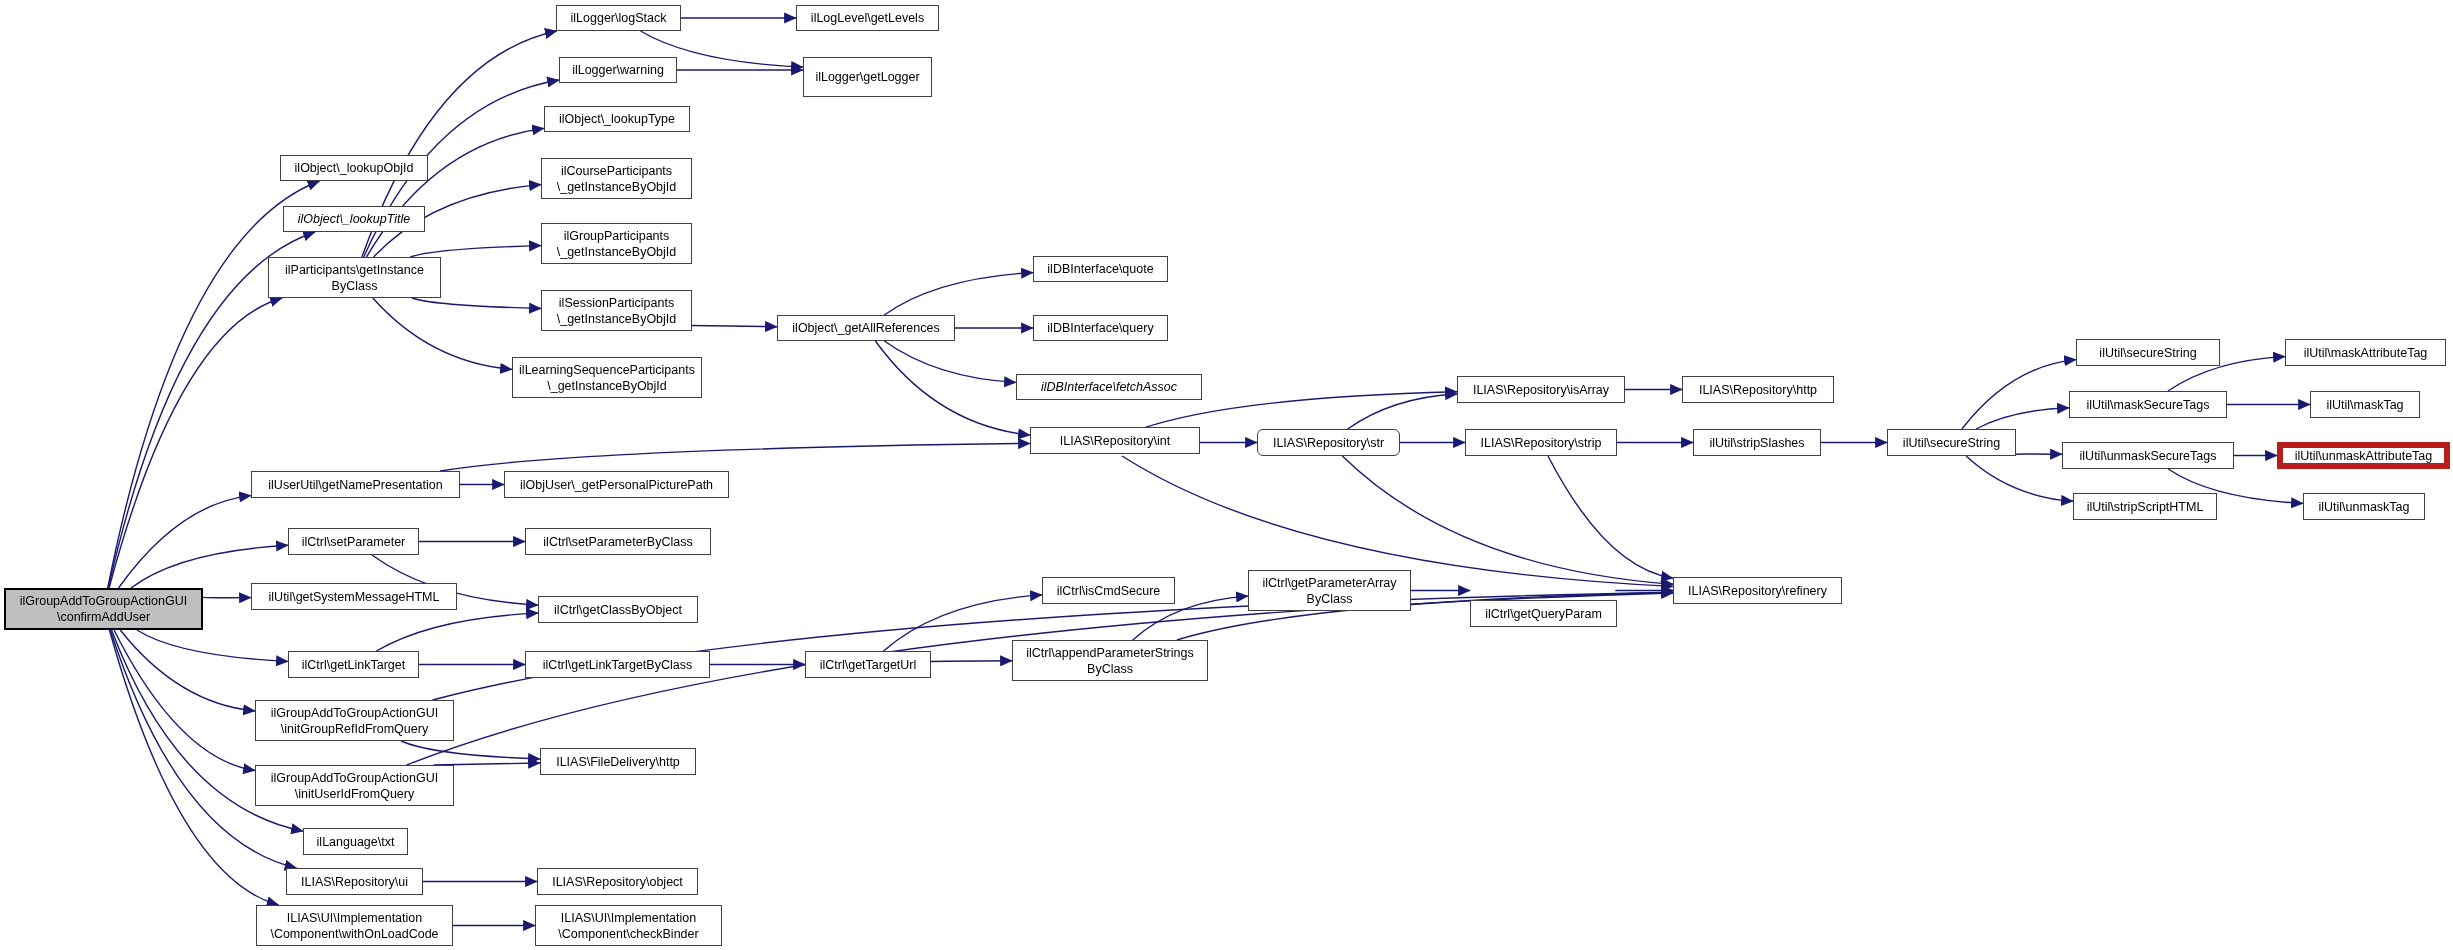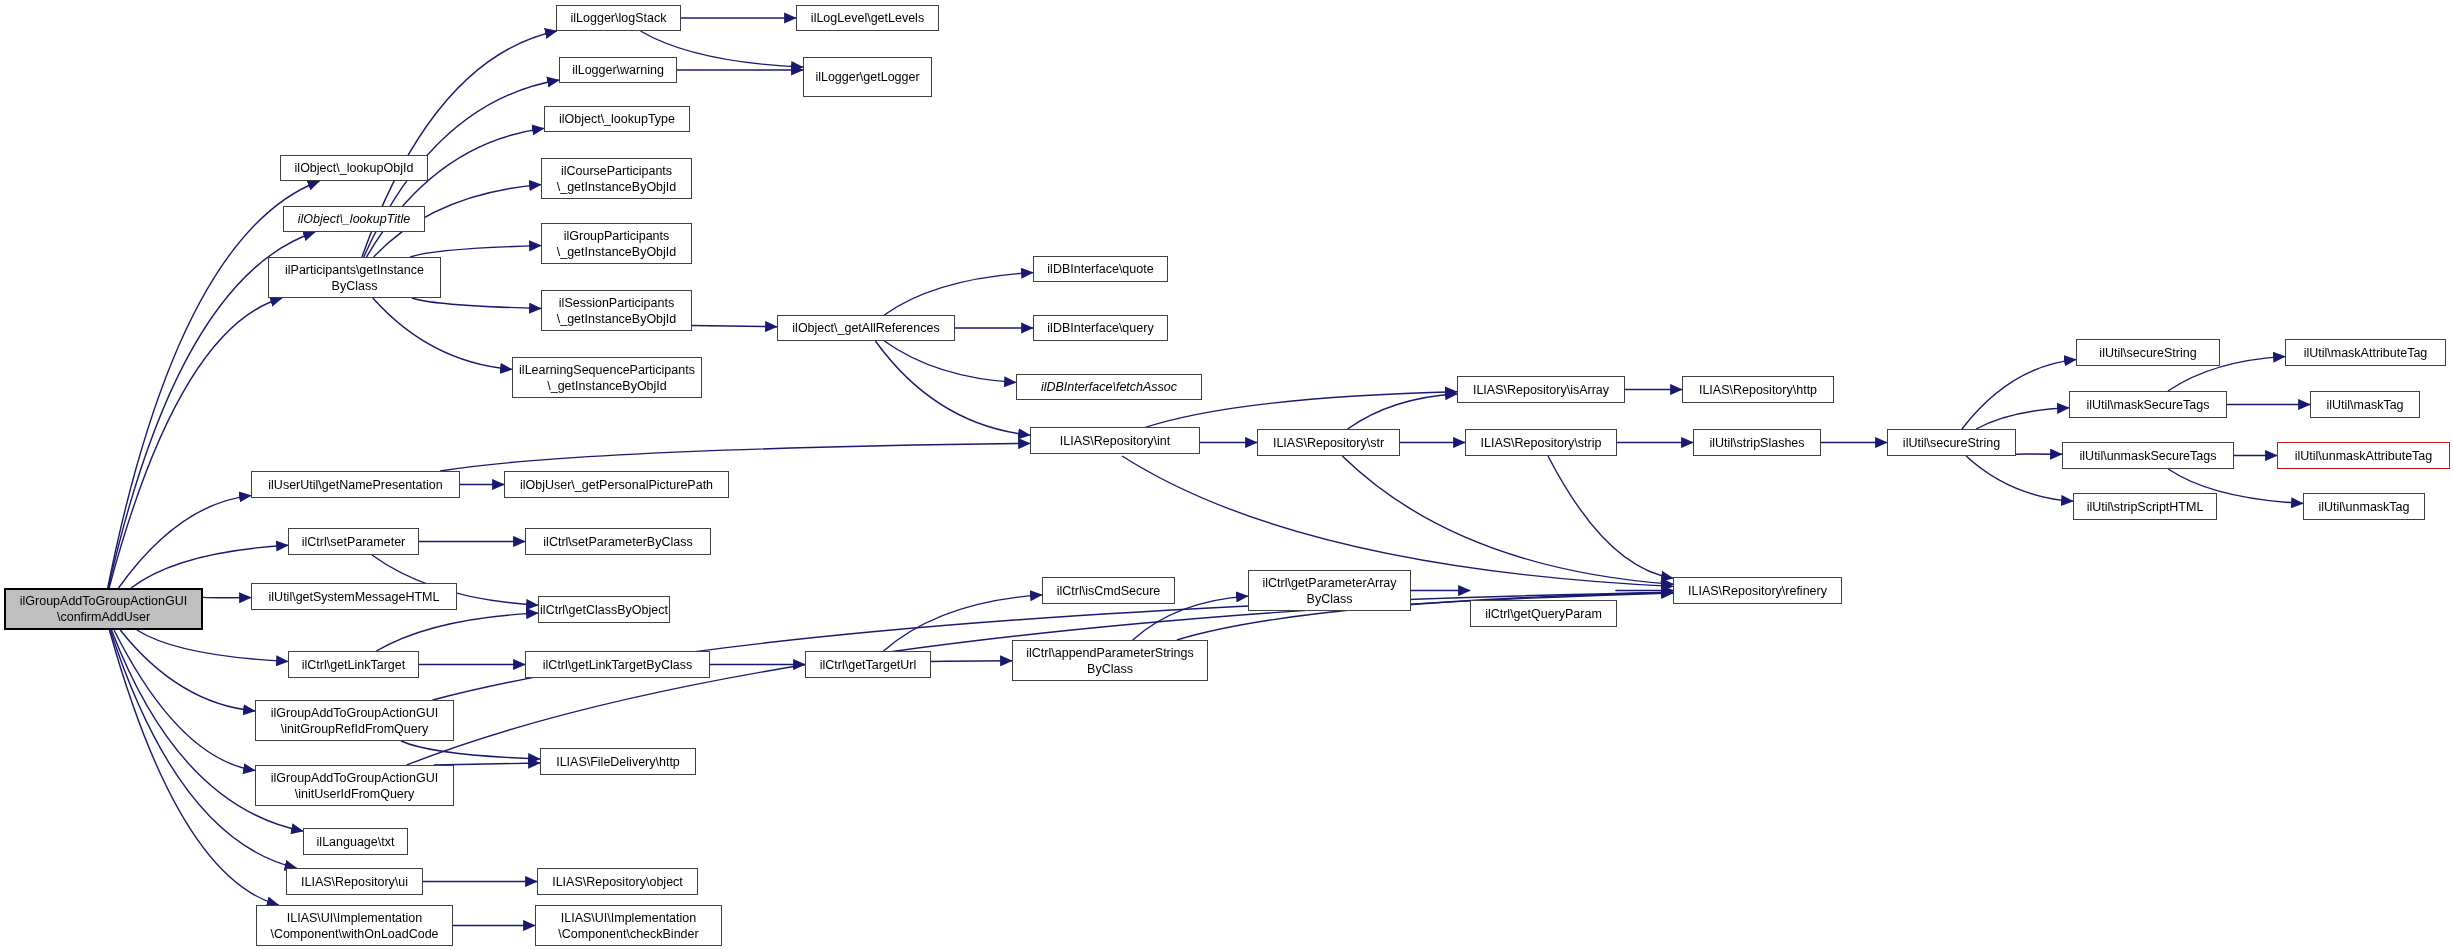--- a/index.html
+++ b/index.html
@@ -6,21 +6,21 @@
   html,body{margin:0;padding:0;background:#ffffff;}
   #canvas{position:relative;width:2453px;height:950px;background:#ffffff;
     font-family:"Liberation Sans","DejaVu Sans",sans-serif;overflow:hidden;}
   #edge-layer{position:absolute;left:0;top:0;z-index:1;}
   .edge{fill:none;stroke:#191970;stroke-width:1.4px;}
   .node{position:absolute;z-index:2;display:flex;flex-direction:column;align-items:center;
     justify-content:center;background:#ffffff;border:1px solid #404040;box-sizing:border-box;
     font-size:12.5px;line-height:16px;color:#000000;cursor:pointer;text-align:center;}
   .node .nl{white-space:nowrap;display:block;}
   .node.current{background:#bfbfbf;border:2px solid #000000;cursor:default;}
-  .node.alert{border:1px solid #b91c1c;}
+  .node.alert{border:6px solid #b91c1c;}
 </style>
 </head>
 <body>
 
 <div id="canvas">
   <svg id="edge-layer" width="2453" height="950" xmlns="http://www.w3.org/2000/svg">
     <defs>
       <marker id="arrowhead" markerWidth="10" markerHeight="8" refX="8.5" refY="4" orient="auto">
         <polygon points="0 0, 9 4, 0 8" fill="#191970"></polygon>
       </marker>
@@ -143,21 +143,21 @@
     </div>
     <div class="node" style="left: 1033px; top: 315px; width: 135px; height: 26px;">
       <span class="nl">ilDBInterface\query</span>
     </div>
     <div class="node" style="left: 1016px; top: 374px; width: 186px; height: 26px; font-style: italic;">
       <span class="nl">ilDBInterface\fetchAssoc</span>
     </div>
     <div class="node" style="left: 1030px; top: 427px; width: 170px; height: 27px;">
       <span class="nl">ILIAS\Repository\int</span>
     </div>
-    <div class="node" style="left: 1257px; top: 429px; width: 143px; height: 27px;">
+    <div class="node" style="left: 1257px; top: 429px; width: 143px; height: 27px; border-radius: 6px;">
       <span class="nl">ILIAS\Repository\str</span>
     </div>
     <div class="node" style="left: 1457px; top: 376px; width: 168px; height: 27px;">
       <span class="nl">ILIAS\Repository\isArray</span>
     </div>
     <div class="node" style="left: 1682px; top: 376px; width: 152px; height: 27px;">
       <span class="nl">ILIAS\Repository\http</span>
     </div>
     <div class="node" style="left: 1465px; top: 429px; width: 152px; height: 27px;">
       <span class="nl">ILIAS\Repository\strip</span>
@@ -200,21 +200,21 @@
     </div>
     <div class="node" style="left: 288px; top: 528px; width: 131px; height: 27px;">
       <span class="nl">ilCtrl\setParameter</span>
     </div>
     <div class="node" style="left: 525px; top: 528px; width: 186px; height: 27px;">
       <span class="nl">ilCtrl\setParameterByClass</span>
     </div>
     <div class="node" style="left: 251px; top: 583px; width: 206px; height: 27px;">
       <span class="nl">ilUtil\getSystemMessageHTML</span>
     </div>
-    <div class="node" style="left: 538px; top: 596px; width: 132px; height: 27px;">
+    <div class="node" style="left: 538px; top: 596px; width: 160px; height: 27px;">
       <span class="nl">ilCtrl\getClassByObject</span>
     </div>
     <div class="node" style="left: 288px; top: 651px; width: 131px; height: 27px;">
       <span class="nl">ilCtrl\getLinkTarget</span>
     </div>
     <div class="node" style="left: 525px; top: 651px; width: 185px; height: 27px;">
       <span class="nl">ilCtrl\getLinkTargetByClass</span>
     </div>
     <div class="node" style="left: 805px; top: 651px; width: 126px; height: 27px;">
       <span class="nl">ilCtrl\getTargetUrl</span>

